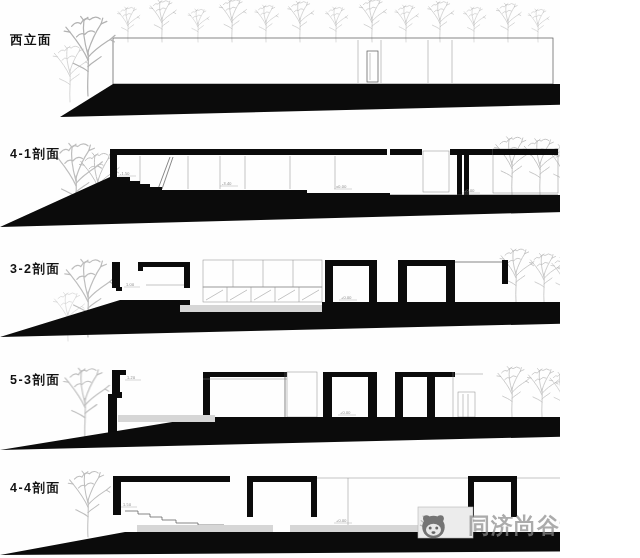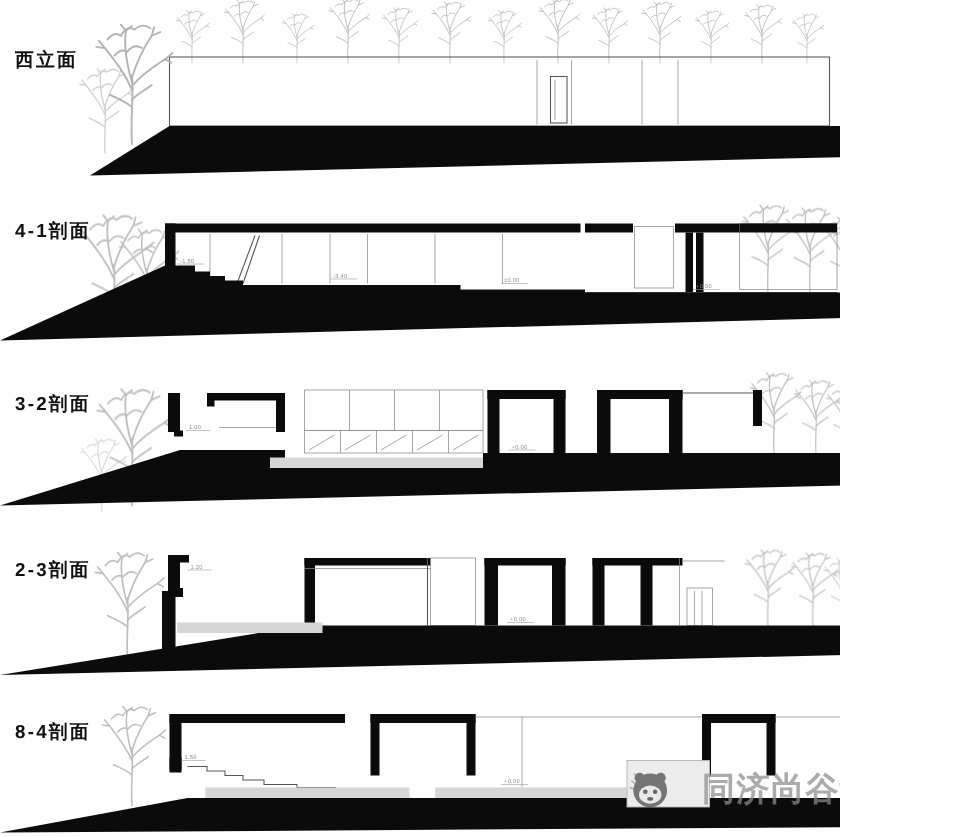--- a/index.html
+++ b/index.html
@@ -182,21 +182,21 @@
         <line class="tick" x1="124" y1="42" x2="140" y2="42"></line>
         <text class="ann" x="341" y="54">+0.00</text>
         <line class="tick" x1="339" y1="55" x2="357" y2="55"></line>
         <text class="ann" x="594" y="11">+4.00</text>
         <text class="ann" x="560" y="55">-0.30</text>
       </g>
     </svg>
   </div>
 
   <div class="panel" style="top:360px;height:105px">
-    <div class="plabel" style="top:12px">2-3剖面</div>
+    <div class="plabel" style="top:12px">5-3剖面</div>
     <svg width="640" height="105" viewBox="0 0 640 105">
       <g opacity="0.85">
         <use href="#treeSym" transform="translate(85,80) scale(0.74)"></use>
         <use href="#treeSym" transform="translate(512,57) scale(0.52)"></use>
         <use href="#treeSym" transform="translate(542,57) scale(0.50)"></use>
         <use href="#treeSym" transform="translate(562,55) scale(0.44)"></use>
       </g>
       <g>
         <rect class="ink" x="112" y="10" width="8" height="26"></rect>
         <rect class="ink" x="112" y="10" width="14" height="5"></rect>
@@ -228,21 +228,21 @@
         <line class="tick" x1="125" y1="20" x2="141" y2="20"></line>
         <text class="ann" x="340" y="54">+0.00</text>
         <line class="tick" x1="338" y1="55" x2="356" y2="55"></line>
         <text class="ann" x="604" y="9">+4.00</text>
         <text class="ann" x="588" y="54">-0.30</text>
       </g>
     </svg>
   </div>
 
   <div class="panel" style="top:465px;height:93px">
-    <div class="plabel" style="top:15px">8-4剖面</div>
+    <div class="plabel" style="top:15px">4-4剖面</div>
     <svg width="640" height="93" viewBox="0 0 640 93">
       <g opacity="0.85">
         <use href="#treeSym" transform="translate(88,72) scale(0.68)"></use>
       </g>
       <g>
         <rect class="ink" x="113" y="11" width="117" height="6"></rect>
         <rect class="ink" x="113" y="11" width="8" height="37"></rect>
         <rect class="ink" x="113" y="40" width="8" height="10"></rect>
         <path class="thin2" fill="none" d="M125,46 L138,46 L138,49 L150,49 L150,52 L162,52 L162,55 L176,55 L176,58 L198,58 L198,60 L224,60"></path>
         <rect class="ink" x="247" y="11" width="70" height="6"></rect>

